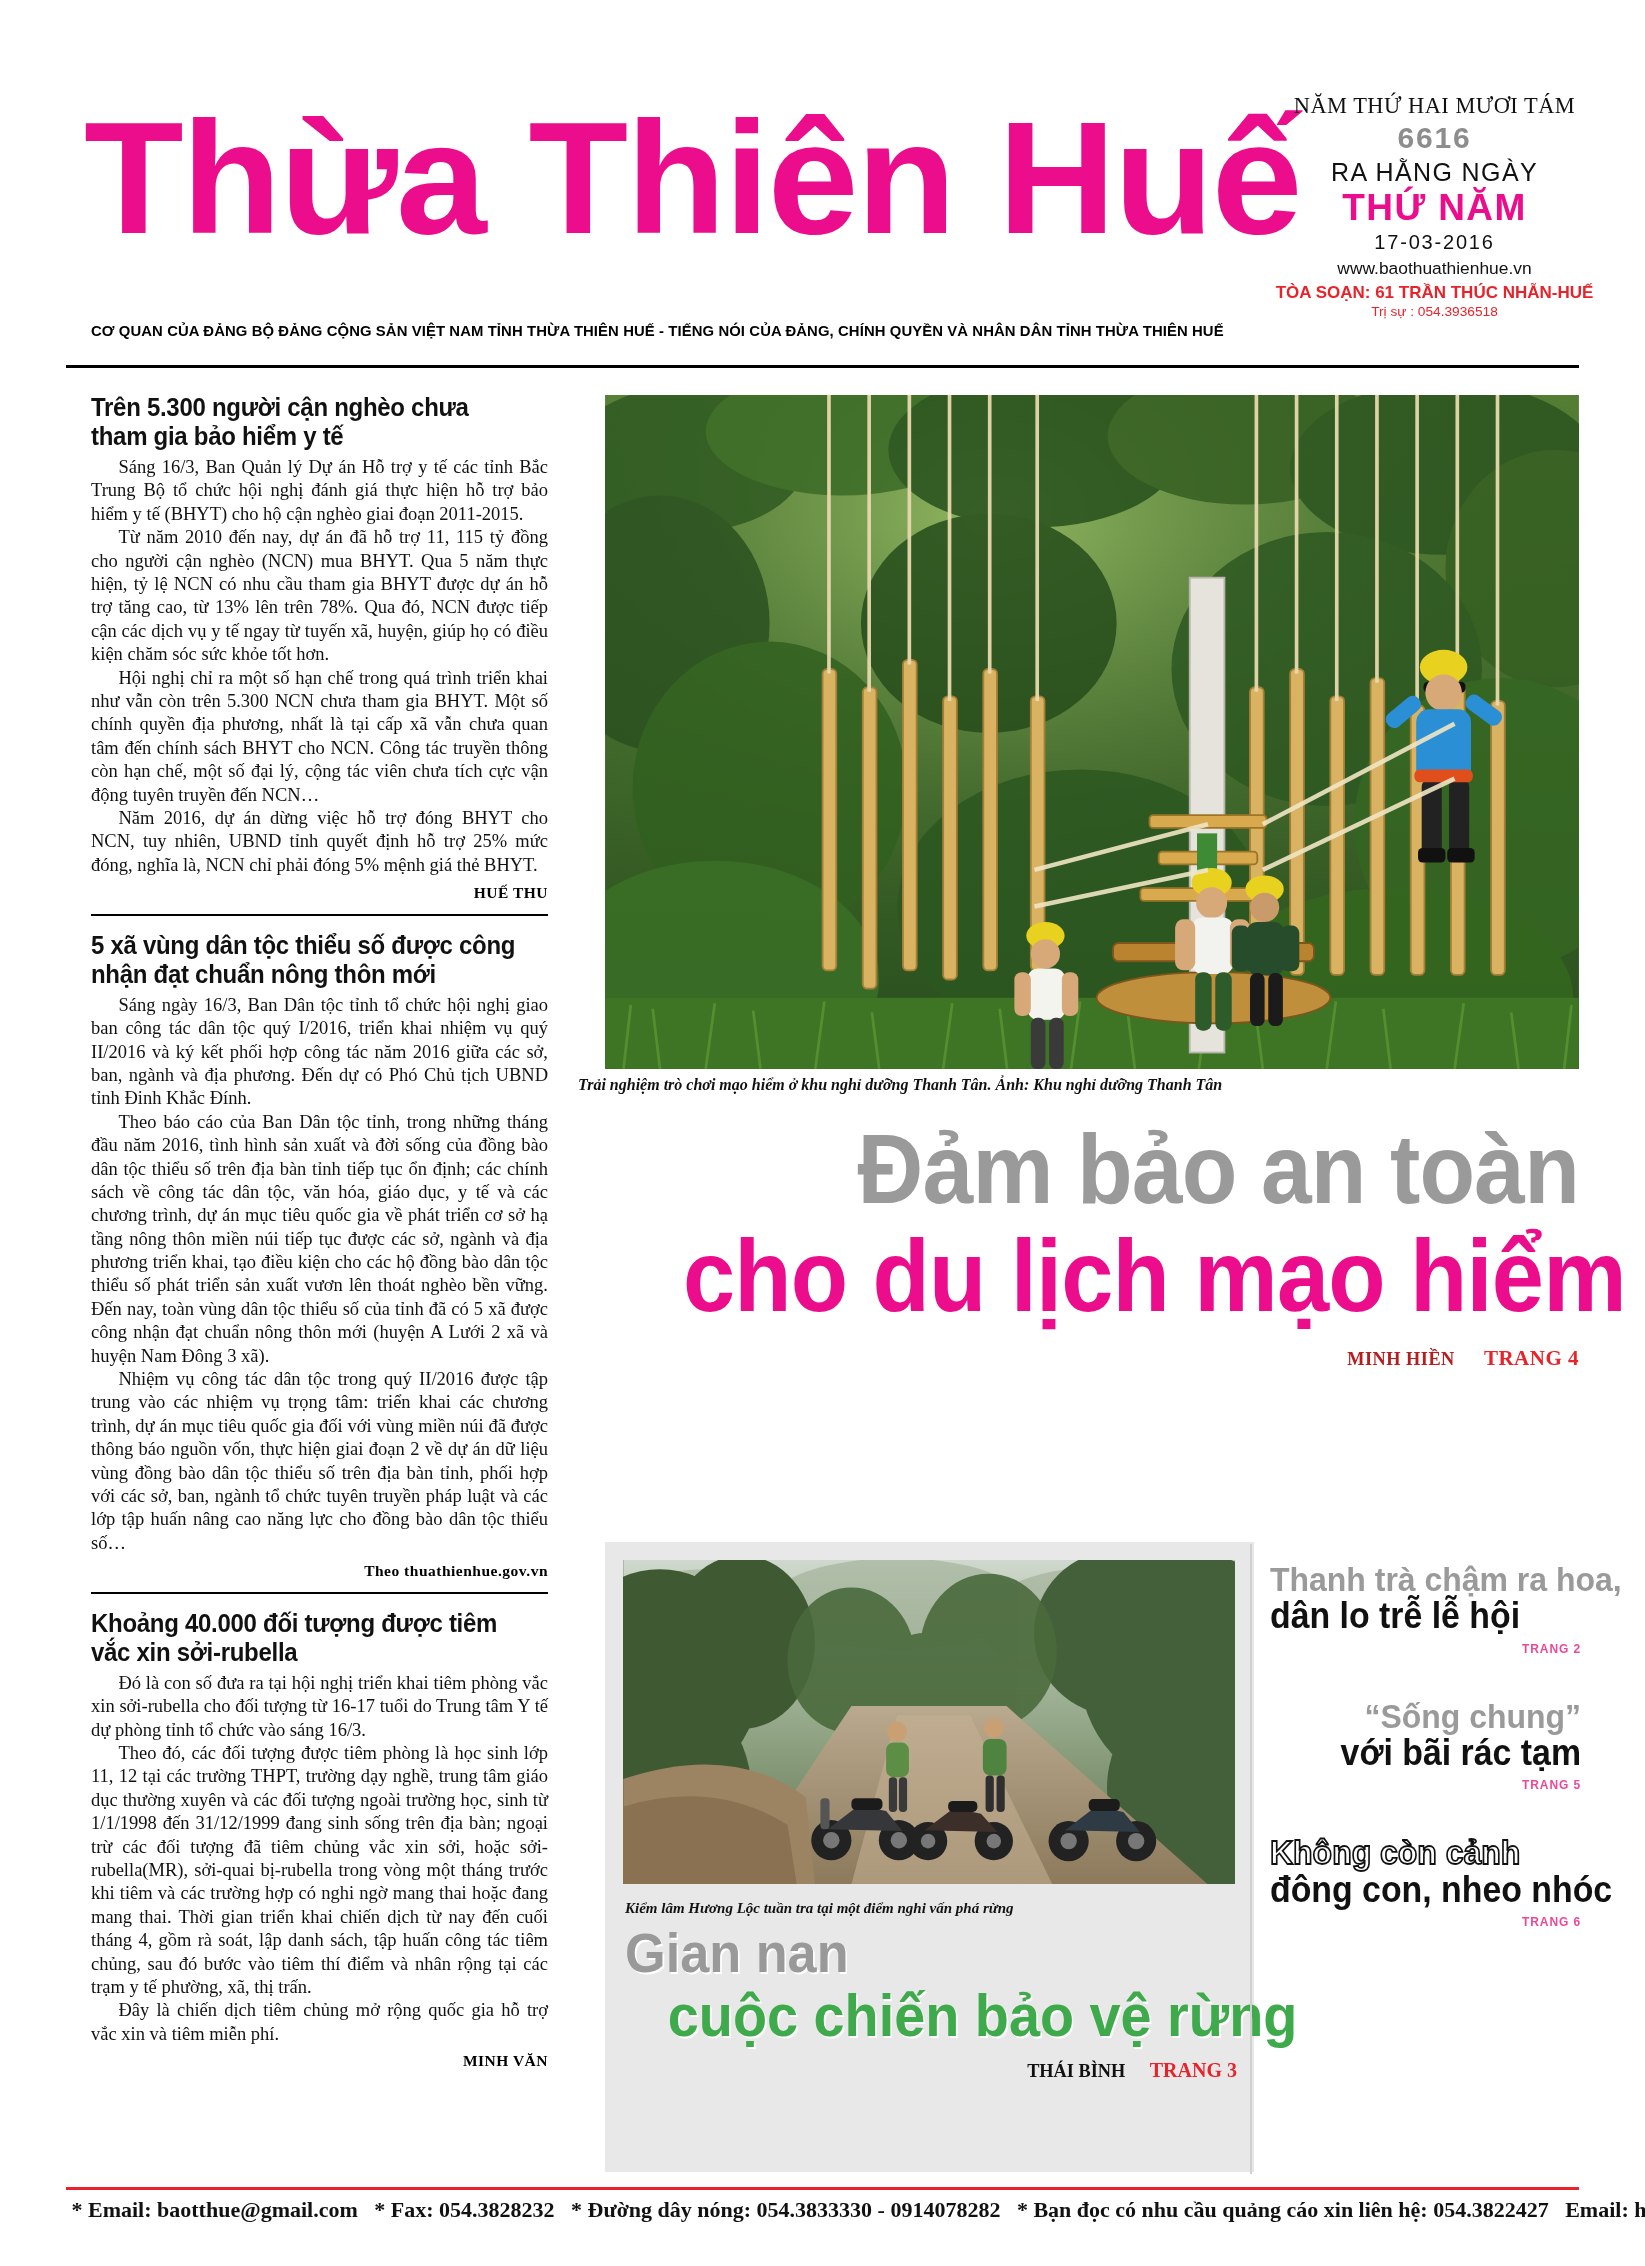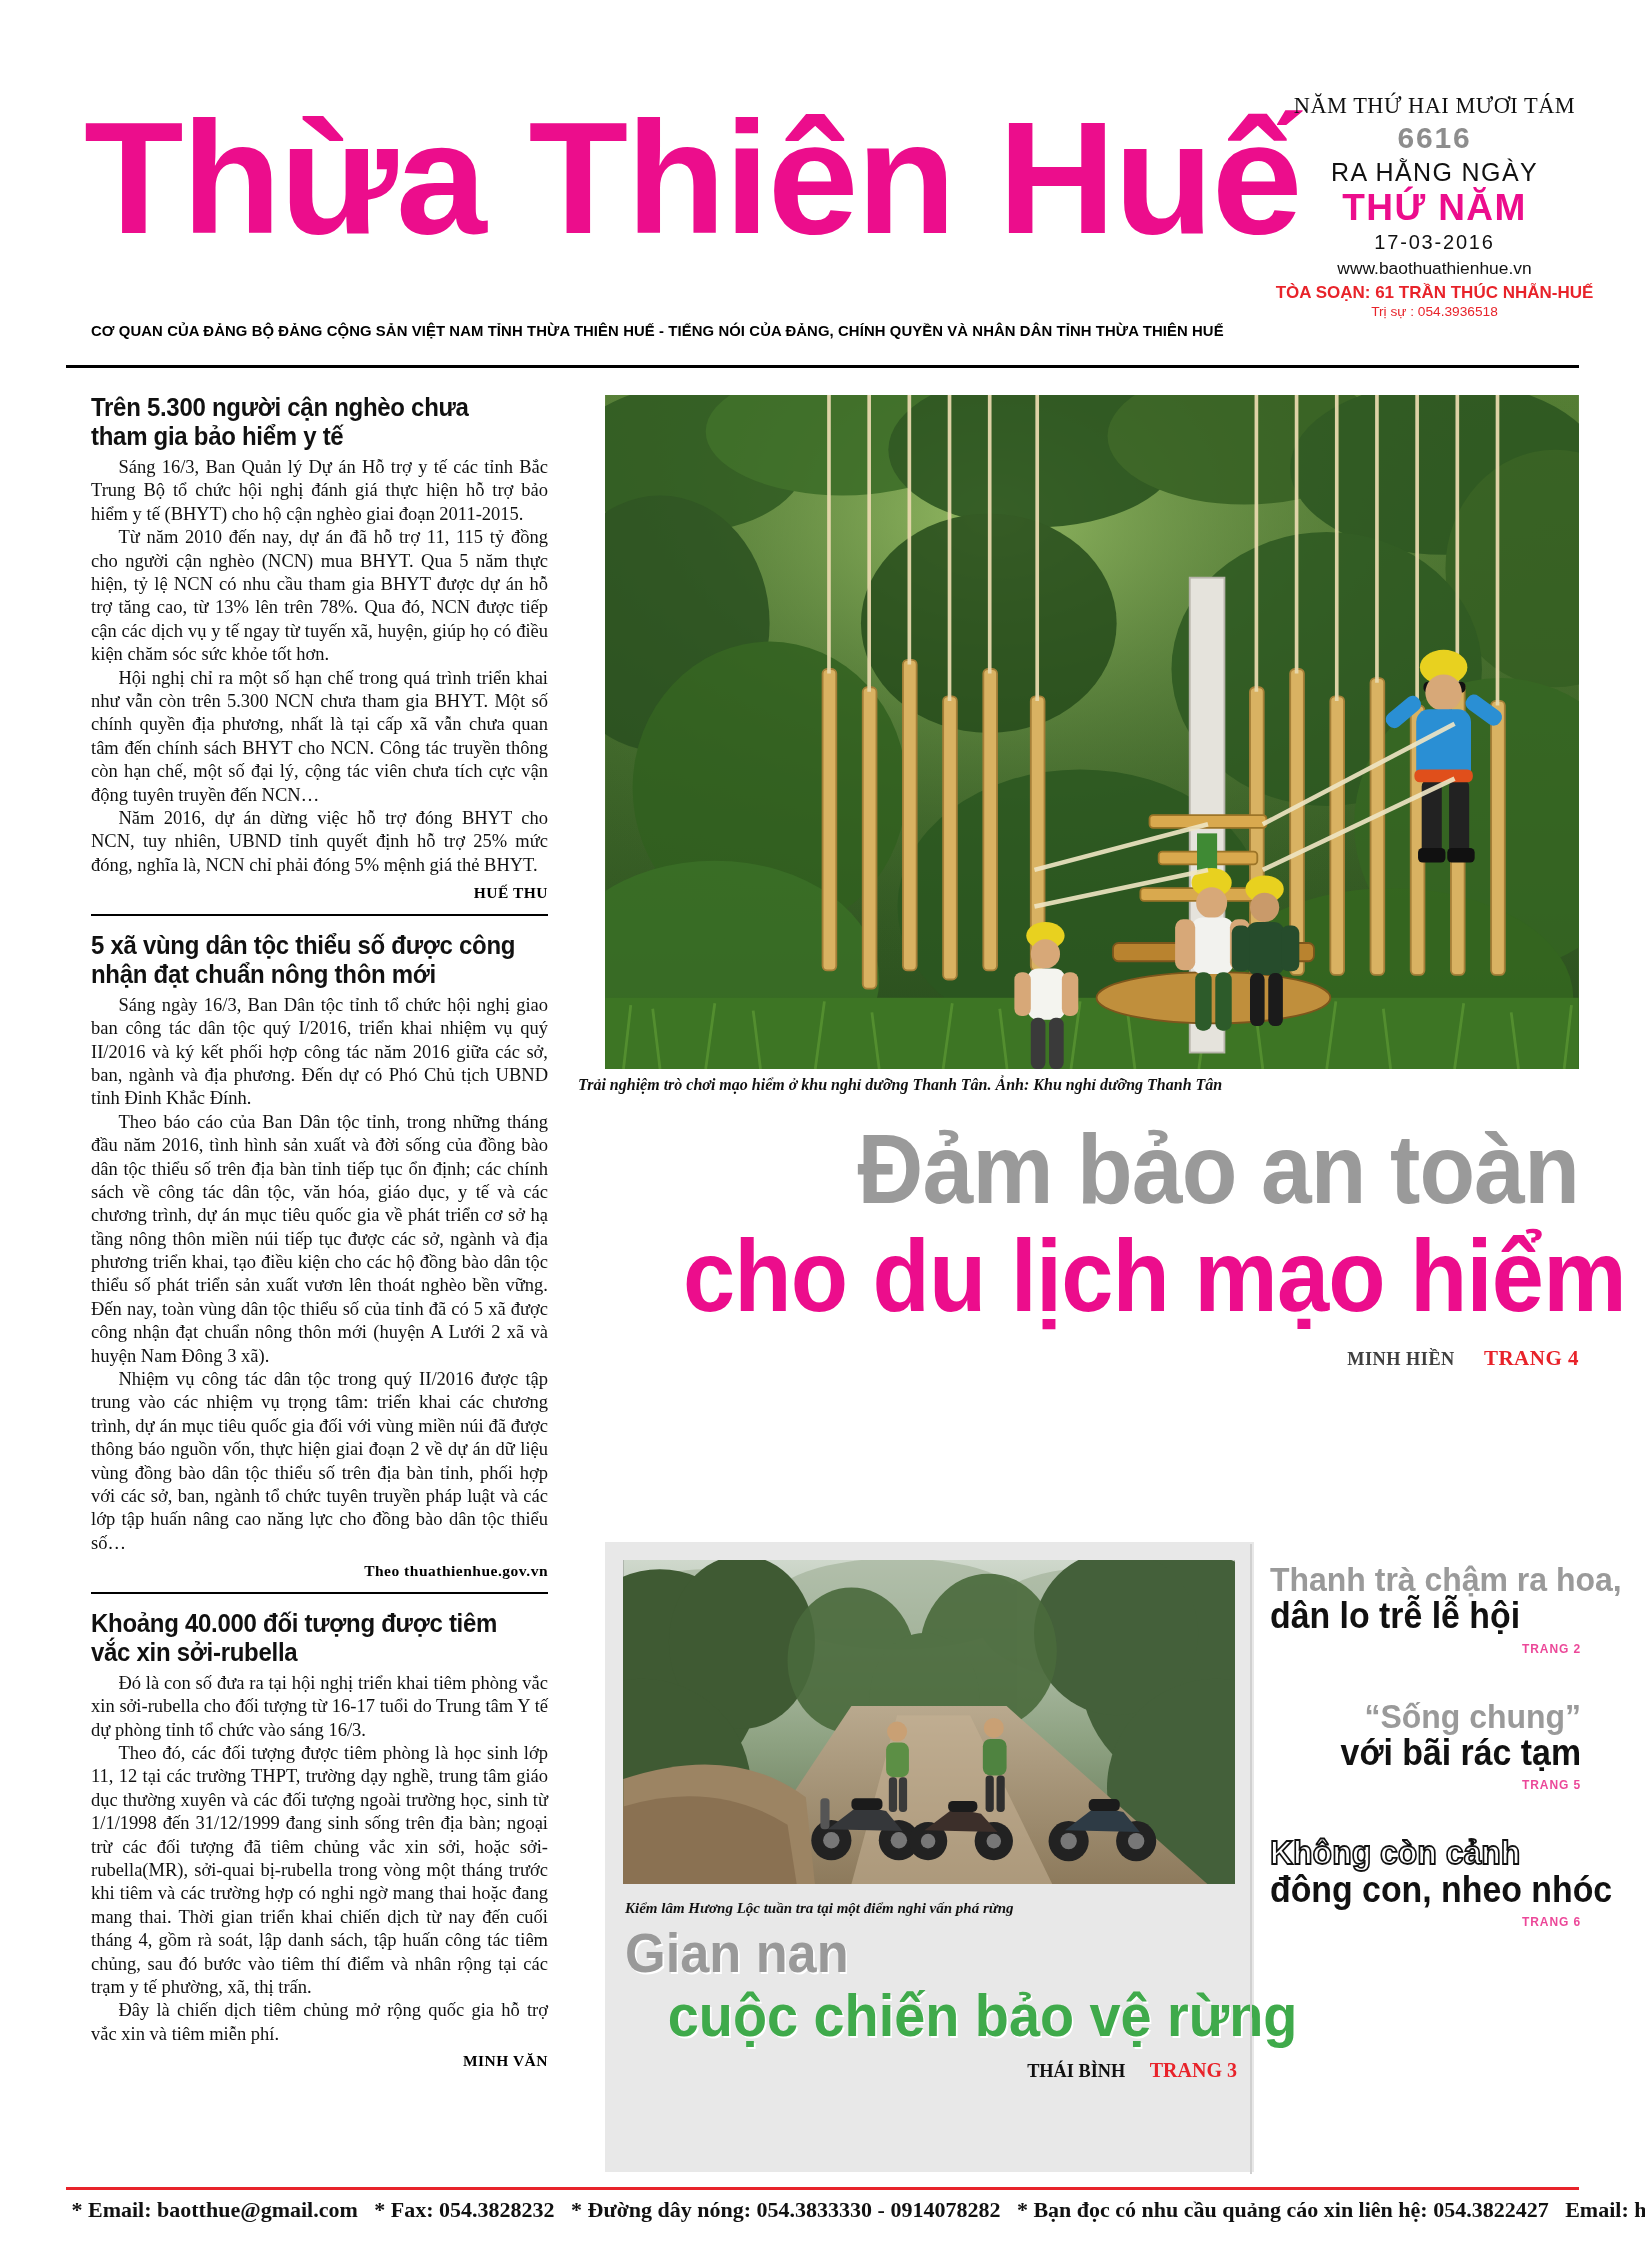--- a/index.html
+++ b/index.html
@@ -237,21 +237,21 @@
     margin-top: 5.5px;
   }
   .bh-credit {
     margin-top: 18.3px;
     font-family: "Liberation Serif", serif;
     font-weight: bold;
     font-size: 18.3px;
     letter-spacing: 0.5px;
     white-space: nowrap;
   }
-  .bh-credit .author { color: #404040; }
+  .bh-credit .author { color: #b91c1c; }
   .bh-credit .page-ref { color: #e8232a; margin-left: 24px; font-size: 21px; }
 
   
   .bottom-block {
     position: absolute;
     left: 605px;
     top: 1542px;
     width: 649px;
     height: 630px;
     background: #e8e8e8;

